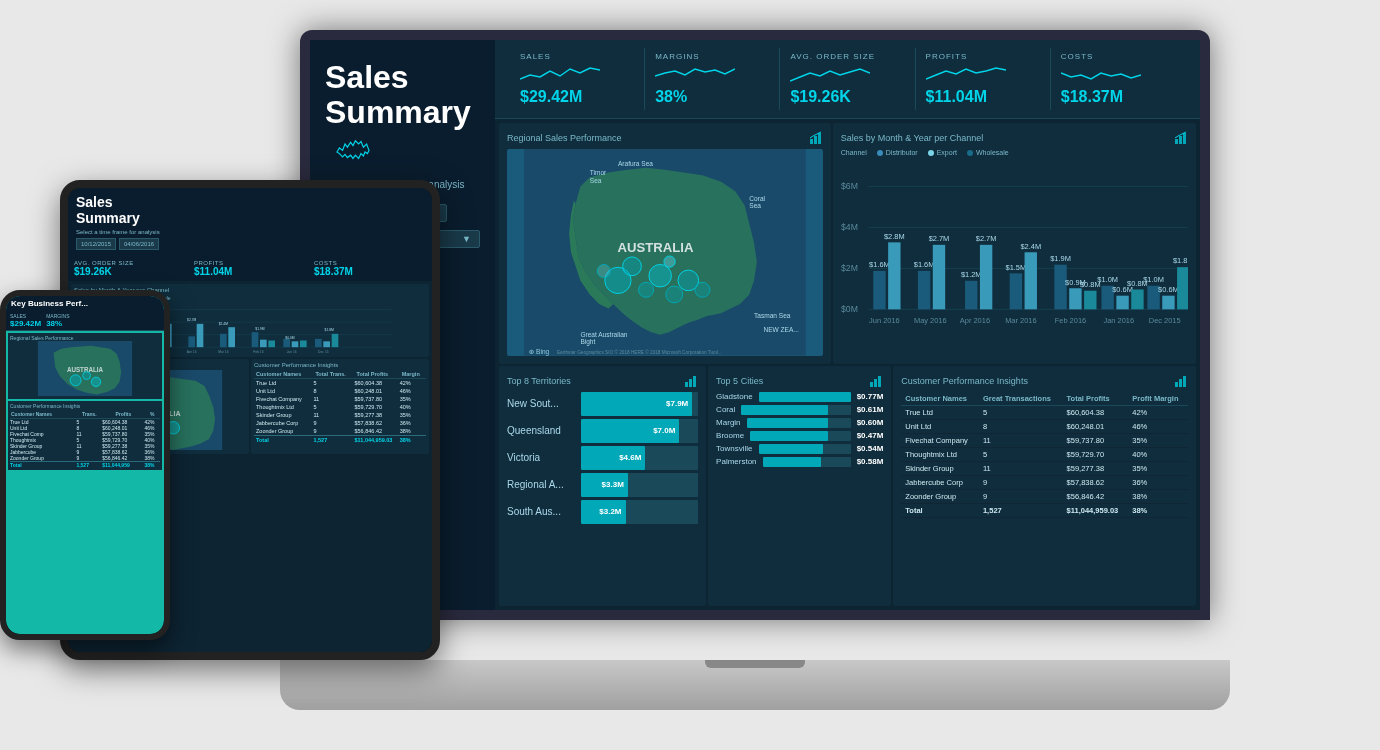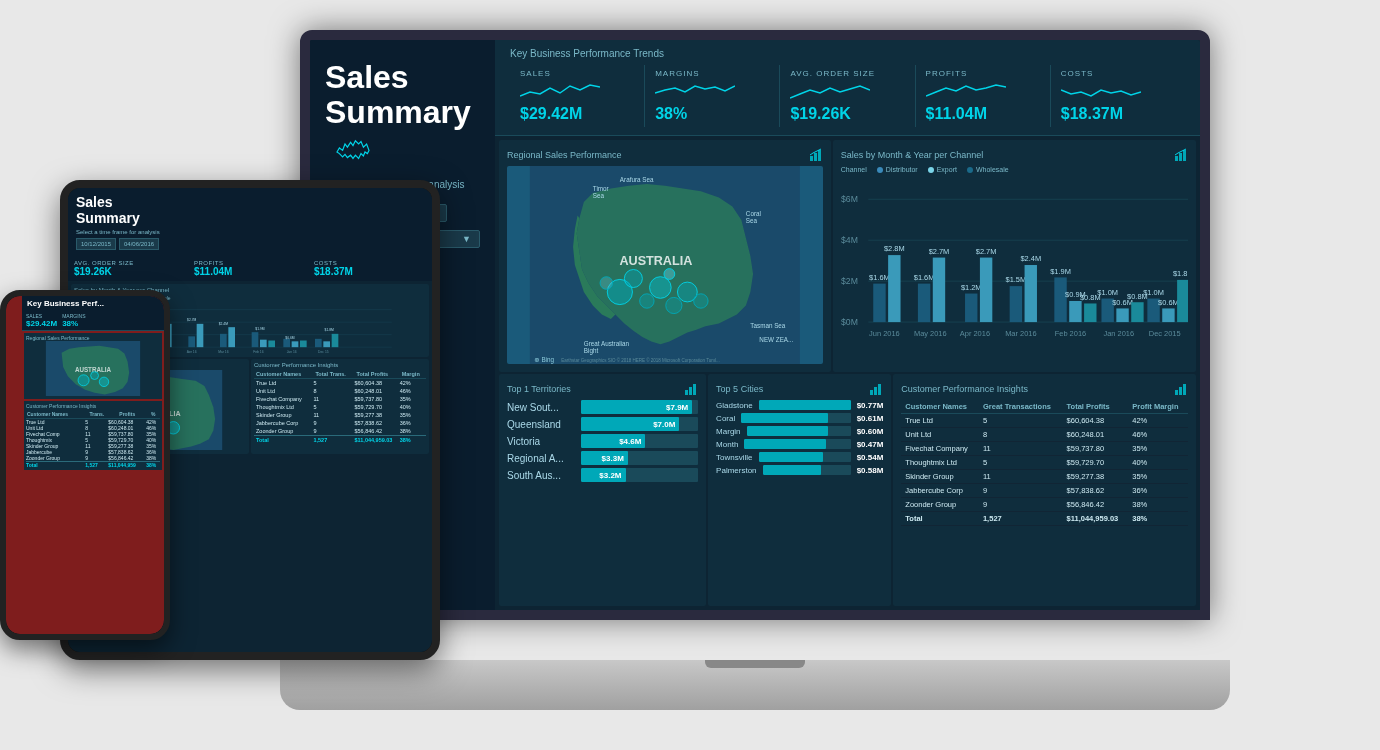--- a/index.html
+++ b/index.html
@@ -302,21 +302,21 @@
       font-size: 10px;
       color: #aad8e8;
       width: 70px;
       white-space: nowrap;
       overflow: hidden;
       text-overflow: ellipsis;
     }
 
     .territory-bar-bg {
       flex: 1;
-      height: 14px;
+      height: 24px;
       background: #1a4a5a;
       border-radius: 1px;
       overflow: hidden;
     }
 
     .territory-bar-fill {
       height: 100%;
       background: #00a8b8;
       border-radius: 1px;
       display: flex;
@@ -464,21 +464,20 @@
           <button class="dropdown-btn">
             <span>All Channels</span>
             <span>▼</span>
           </button>
           <div class="brand-footer">MADE BY DNA</div>
         </div>
 
         <div class="right-panel">
 
           <div class="kpi-bar">
-            <div class="kpi-bar-title">Key Business Performance Trends</div>
             <div class="kpi-items">
 
               <div class="kpi-item">
                 <div class="kpi-label">SALES</div>
                 <svg class="sparkline-svg kpi-sparkline" viewBox="0 0 80 25">
                   <polyline points="0,18 10,14 20,16 30,10 40,15 50,8 60,12 70,7 80,9" fill="none" stroke="#00d4e8" stroke-width="1.5"></polyline>
                 </svg>
                 <div class="kpi-value">$29.42M</div>
               </div>
               <div class="kpi-item">
@@ -641,21 +640,21 @@
                   <text x="261" y="120" font-size="6" fill="#5a8a9a" text-anchor="middle">Dec 2015</text>
 
                 </svg>
               </div>
             </div>
 
             <div style="flex:1; display:flex; gap:2px; overflow:hidden;">
 
               <div class="chart-card" style="flex:0.8; overflow:hidden;">
                 <div class="chart-title">
-                  <span>Top 1 Territories</span>
+                  <span>Top 8 Territories</span>
                   <svg width="14" height="14" viewBox="0 0 14 14">
                     <rect x="1" y="8" width="3" height="5" fill="#00a8b8"></rect>
                     <rect x="5" y="5" width="3" height="8" fill="#00a8b8"></rect>
                     <rect x="9" y="2" width="3" height="11" fill="#00a8b8"></rect>
                   </svg>
                 </div>
                 <div class="territory-list">
                   <div class="territory-item">
                     <span class="territory-name">New Sout...</span>
                     <div class="territory-bar-bg">
@@ -724,21 +723,21 @@
                     <span class="city-value">$0.61M</span>
                   </div>
                   <div class="city-item">
                     <span class="city-name">Margin</span>
                     <div class="city-bar-bg">
                         <div class="city-bar-fill" style="width:78%"></div>
                       </div>
                     <span class="city-value">$0.60M</span>
                   </div>
                   <div class="city-item">
-                    <span class="city-name">Month</span>
+                    <span class="city-name">Broome</span>
                     <div class="city-bar-bg">
                         <div class="city-bar-fill" style="width:77%"></div>
                       </div>
                     <span class="city-value">$0.47M</span>
                   </div>
                   <div class="city-item">
                     <span class="city-name">Townsville</span>
                     <div class="city-bar-bg">
                         <div class="city-bar-fill" style="width:70%"></div>
                       </div>
@@ -998,21 +997,21 @@
               </table>
             </div>
           </div>
         </div>
       </div>
     </div>
   </div>
 
   <div class="phone">
     <div class="phone-screen">
-      <div style="font-family:'Segoe UI',Arial,sans-serif;background:#7f1d1d;color:#fff;width:100%;height:100%;overflow:hidden;font-size:6px;padding-left:16px;">
+      <div style="font-family:'Segoe UI',Arial,sans-serif;background:#14b8a6;color:#fff;width:100%;height:100%;overflow:hidden;font-size:6px;">
 
         <div style="background:#0a1d2e;padding:3px 5px;">
           <div style="font-size:8px;font-weight:700;color:#fff;">Key Business Perf...</div>
         </div>
         <div style="background:#0a1d2e;padding:2px 4px;display:flex;gap:5px;border-bottom:1px solid #1a4a5a;">
           <div>
             <div style="font-size:5px;color:#7ab8c8;">SALES</div>
             <div style="font-size:8px;color:#00d4e8;font-weight:700;">$29.42M</div>
           </div>
           <div>

